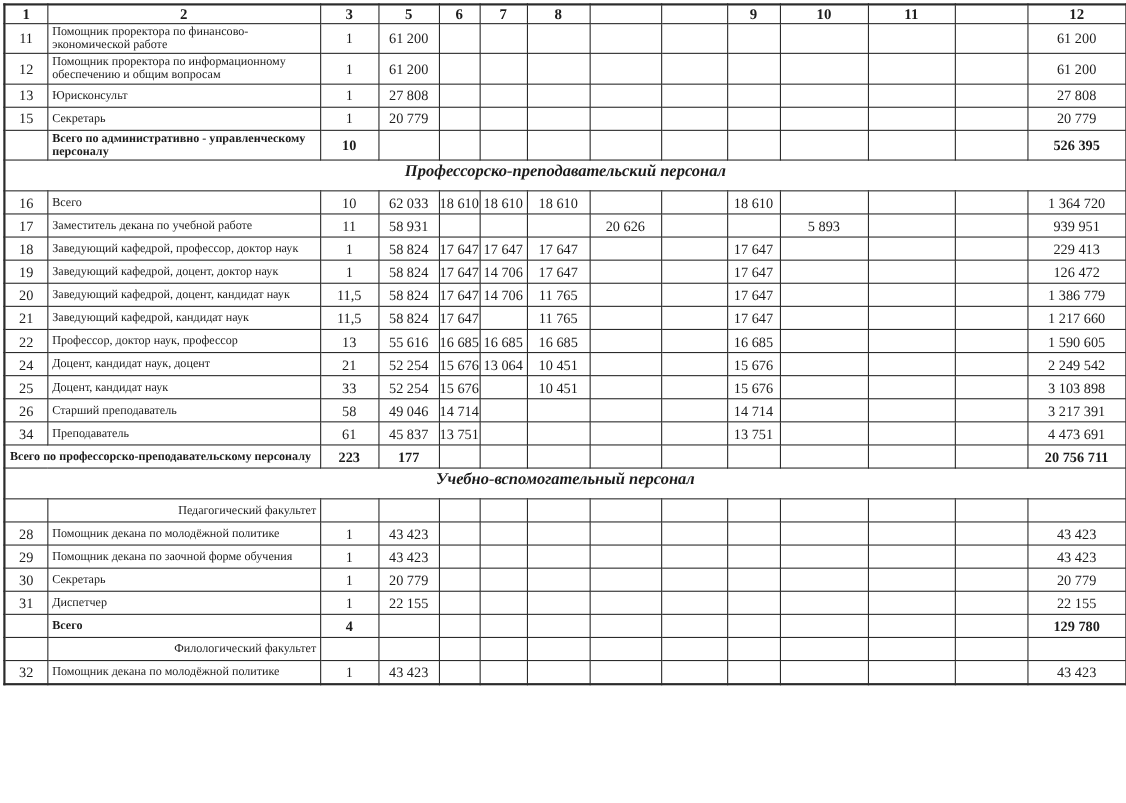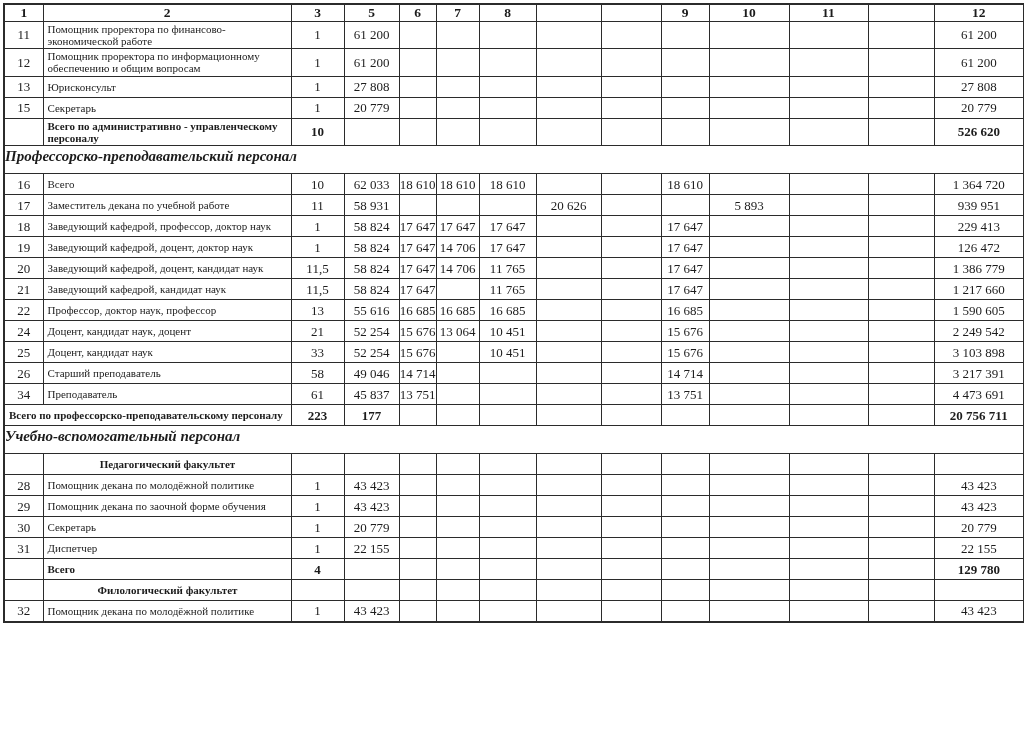--- a/index.html
+++ b/index.html
@@ -55,28 +55,28 @@
     white-space:nowrap;
     line-height:1.05;
   }
   .row-item td{height:21px;}
   .row-total td, .row-total_merged td, .row-subsection td{height:21px;}
   .row-total td.name, .row-total td.val,
   .row-total_merged td.name, .row-total_merged td.val{
     font-weight:bold;
   }
   .row-subsection td.name{
-    font-weight:bold;
-    text-align:center;
+    font-weight:normal;
+    text-align:right;
   }
   .row-section td{
     font-weight:bold;
     font-style:italic;
     font-size:15px;
-    text-align:left;
+    text-align:center;
     height:28px;
     padding:0 0 6px 0;
     vertical-align:middle;
   }
 </style>
 </head>
 <body>
 
 <div class="page">
   <table class="staff">
@@ -184,21 +184,21 @@
           <td class="val"></td>
           <td class="val"></td>
           <td class="val"></td>
           <td class="val"></td>
           <td class="val"></td>
           <td class="val"></td>
           <td class="val"></td>
           <td class="val"></td>
           <td class="val"></td>
           <td class="val"></td>
-          <td class="val">526 620</td>
+          <td class="val">526 395</td>
         </tr>
         <tr class="row-section">
           <td colspan="14">Профессорско-преподавательский персонал</td>
         </tr>
         <tr class="row-item">
           <td class="num">16</td>
           <td class="name">Всего</td>
           <td class="val">10</td>
           <td class="val">62 033</td>
           <td class="val">18 610</td>

